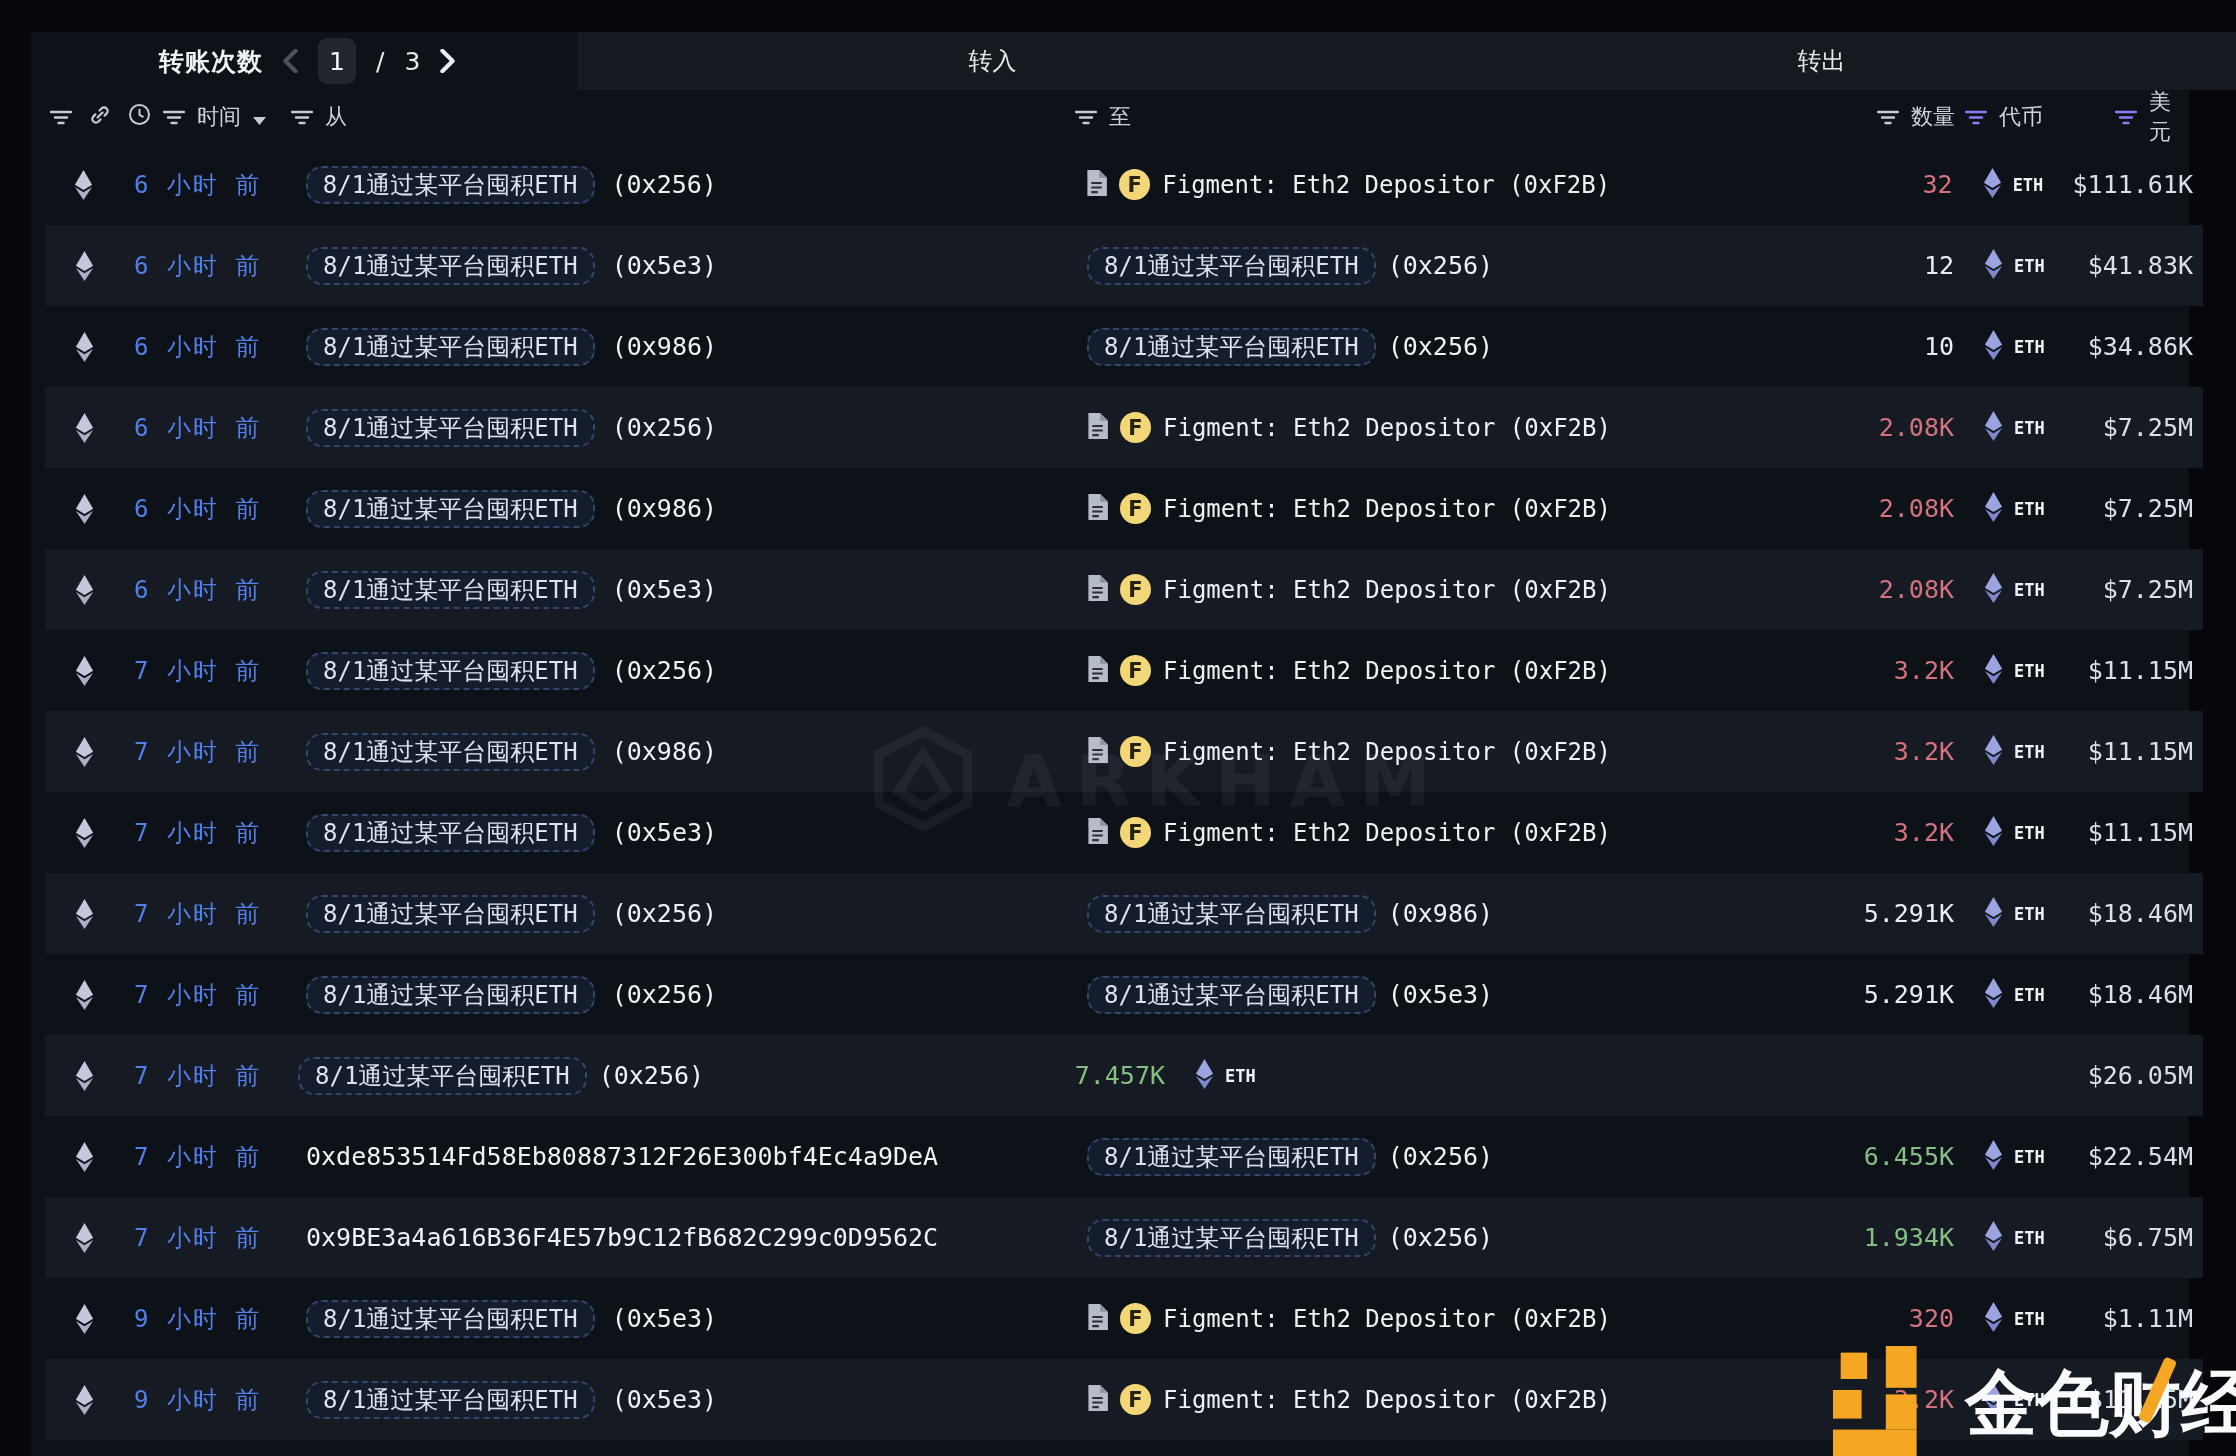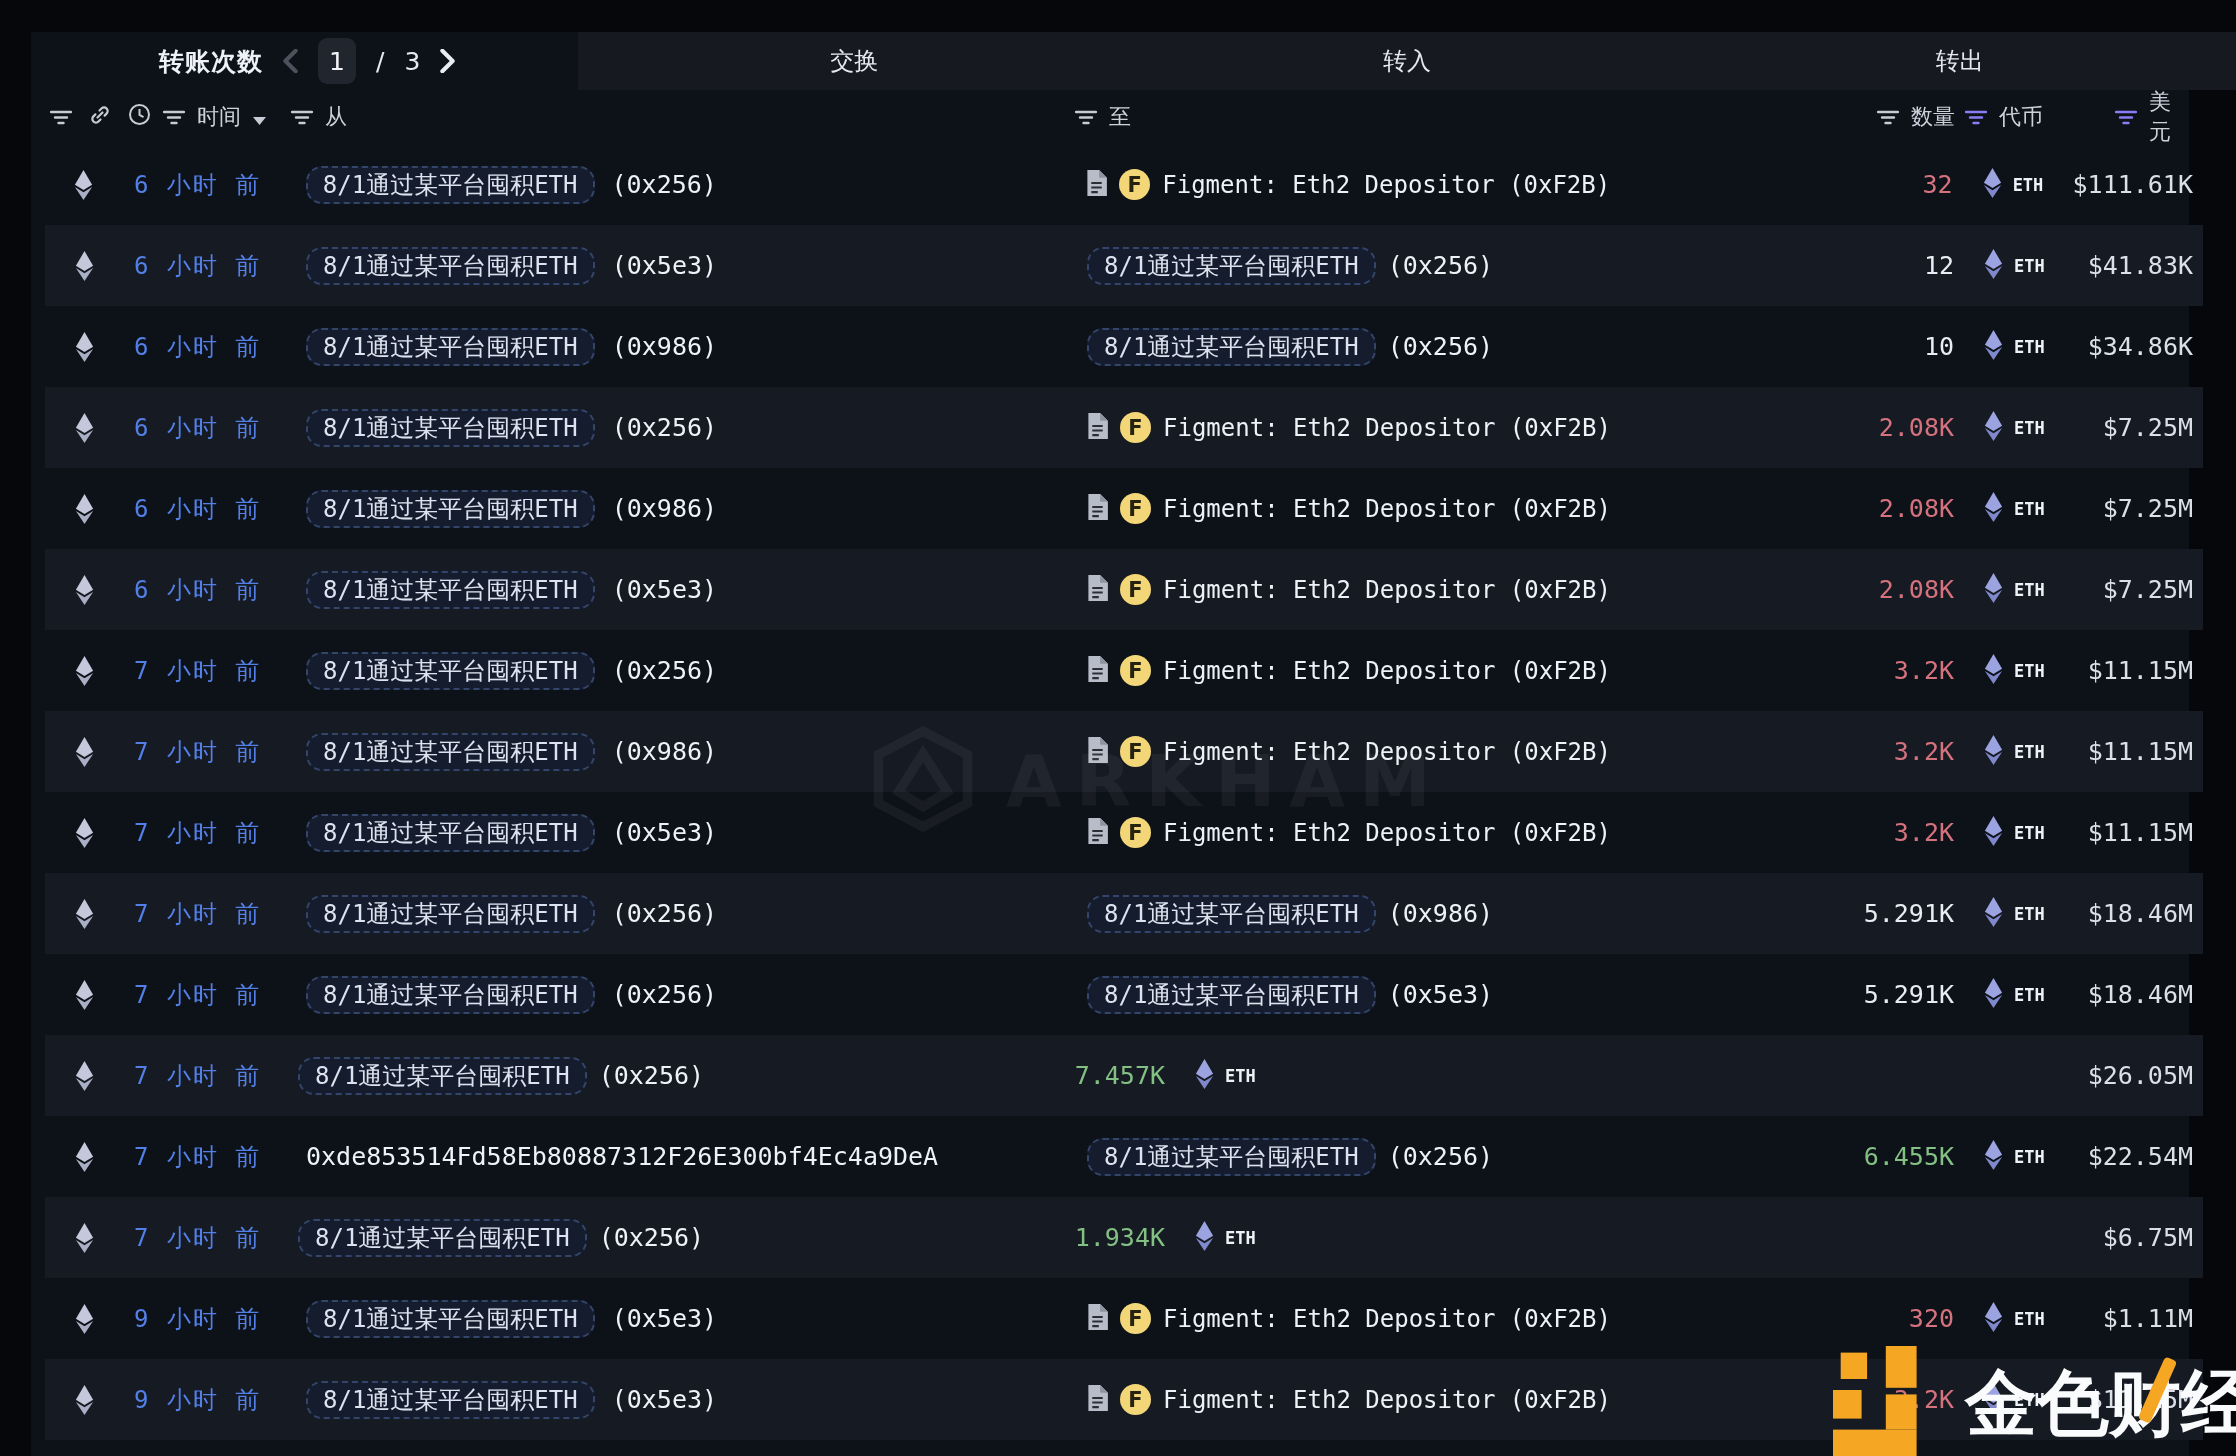--- a/index.html
+++ b/index.html
@@ -587,20 +587,23 @@
         <span class="c7 mono">$22.54M</span>
       </div>
       <div class="row">
         <span class="c1">
           <svg width="19" height="30" viewBox="0 0 14 23">
             <path d="M7 0l6.6 11.4L7 15.4.4 11.4z" fill="#c3c9da"></path>
             <path d="M7 17l6.6-4L7 23 .4 13z" fill="#a9b0c5"></path>
           </svg>
         </span>
         <span class="c2 mono">7 小时 前</span>
+        <span class="c3">
+          <span class="addr mono">0x9BE3a4a616B36F4E57b9C12fB682C299c0D9562C</span>
+        </span>
         <span class="c4">
           <span class="pill">8/1通过某平台囤积ETH</span>
           <span class="hex mono">(0x256)</span>
         </span>
         <span class="c5 mono amt-green">1.934K</span>
         <span class="c6">
           <span><svg width="19" height="30" viewBox="0 0 14 23">
               <path d="M7 0l6.6 11.4L7 15.4.4 11.4z" fill="#9ba3e0"></path>
               <path d="M7 17l6.6-4L7 23 .4 13z" fill="#7f88cb"></path>
             </svg></span>
@@ -667,21 +670,20 @@
               <path d="M7 17l6.6-4L7 23 .4 13z" fill="#7f88cb"></path>
             </svg></span>
           <span class="tok-label mono">ETH</span>
         </span>
         <span class="c7 mono">$11.15M</span>
       </div>
     </div>
 </div>
 
 <div id="tabstrip">
-  <div class="tab">交换</div>
   <div class="tab">转入</div>
   <div class="tab">转出</div>
 </div>
 
 <div id="wm-arkham">
   <span>
     <svg width="106" height="106" viewBox="0 0 100 100" fill="none" stroke="rgba(255,255,255,0.05)" stroke-width="9">
       <polygon points="50,5 92,27 92,73 50,95 8,73 8,27"></polygon>
       <path d="M27 62l23-36 23 36-23 14z"></path>
     </svg>

